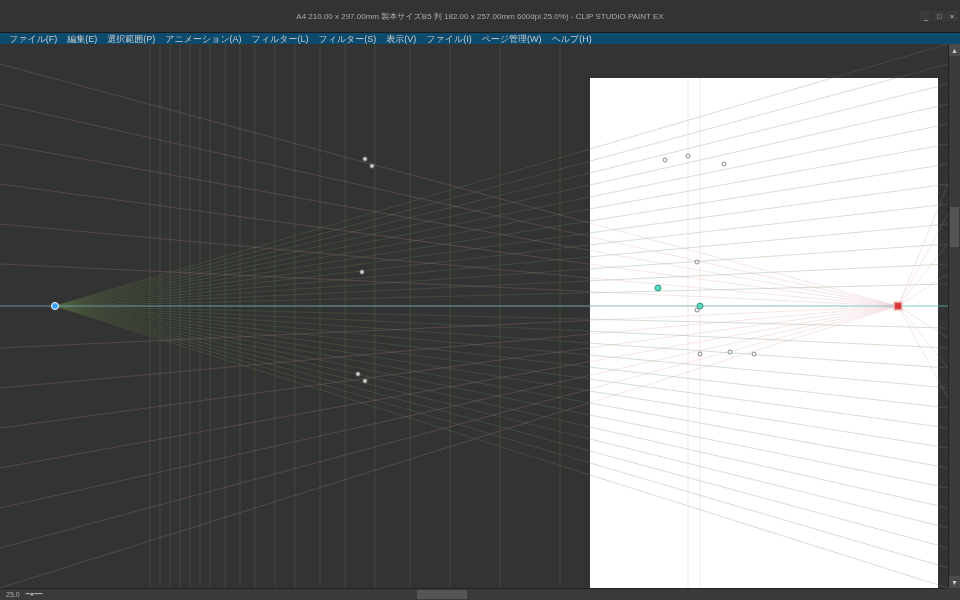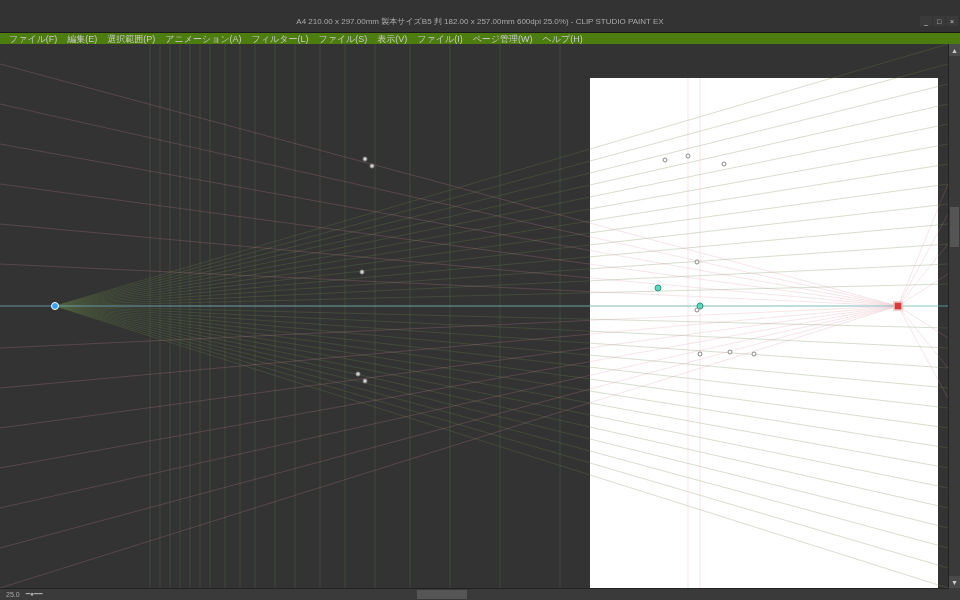--- a/index.html
+++ b/index.html
@@ -1,21 +1,21 @@
 <!DOCTYPE html>
 <html><head>
 <meta charset="utf-8">
 <style>
 * { margin:0; padding:0; box-sizing:border-box; }
 body { width:960px; height:600px; background:#2a2a2a; font-family:"Meiryo","MS Gothic",sans-serif; font-size:9px; color:#ccc; overflow:hidden; position:relative; }
-.titlebar { height:28px; background:#333; display:flex; align-items:flex-start; justify-content:space-between; padding:16px 2px; border-bottom:1px solid #1a1a1a; }
+.titlebar { height:28px; background:#333; display:flex; align-items:center; justify-content:space-between; padding:16px 2px; border-bottom:1px solid #1a1a1a; }
 .titlebar .title { position:absolute; left:50%; transform:translateX(-50%); font-size:8px; color:#aaa; white-space:nowrap; }
 .titlebar .winbtns { display:flex; gap:1px; }
 .titlebar .winbtn { width:12px; height:10px; background:#3a3a3a; display:flex; align-items:center; justify-content:center; font-size:7px; color:#ccc; cursor:pointer; }
-.menubar { height:14px; background:#4d7c0f; display:flex; align-items:center; padding:0 4px; border-bottom:1px solid #1a1a1a; }
+.menubar { height:14px; background:#0c4a6e; display:flex; align-items:center; padding:0 4px; border-bottom:1px solid #1a1a1a; }
 .menubar .menuitem { padding:0 5px; font-size:9px; color:#ccc; cursor:pointer; white-space:nowrap; }
 .toolbar { height:16px; background:#4a4a4a; display:flex; align-items:center; padding:0 4px; gap:1px; border-bottom:1px solid #222; }
 .toolbtn { width:14px; height:13px; background:#5a5a5a; border:1px solid #333; display:inline-flex; align-items:center; justify-content:center; cursor:pointer; font-size:8px; }
 .toolbtn.blue { background:#2a6aa8; }
 .toolbtn.white { background:#d0d0d0; }
 .toolsep { width:4px; }
 .canvas-wrap { position:absolute; top:44px; left:0; right:12px; bottom:12px; background:#333; overflow:hidden; }
 .canvas { position:absolute; inset:0; }
 .page { position:absolute; left:590px; top:34px; width:348px; height:520px; background:#fff; }
 .scrollbar-v { position:absolute; top:44px; right:0; width:12px; bottom:12px; background:#3a3a3a; border-left:1px solid #222; }
@@ -43,21 +43,21 @@
     <div class="winbtn">×</div>
   </div>
 </div>
 
 <div class="menubar">
   <div class="menuitem">ファイル(F)</div>
   <div class="menuitem">編集(E)</div>
   <div class="menuitem">選択範囲(P)</div>
   <div class="menuitem">アニメーション(A)</div>
   <div class="menuitem">フィルター(L)</div>
-  <div class="menuitem">ファイル(S)</div>
+  <div class="menuitem">フィルター(S)</div>
   <div class="menuitem">表示(V)</div>
   <div class="menuitem">ファイル(I)</div>
   <div class="menuitem">ページ管理(W)</div>
   <div class="menuitem">ヘルプ(H)</div>
 </div>
 
 <div class="toolbar">
   <div class="toolbtn blue"></div>
   <div class="toolbtn blue"></div>
   <div class="toolbtn blue"></div>

